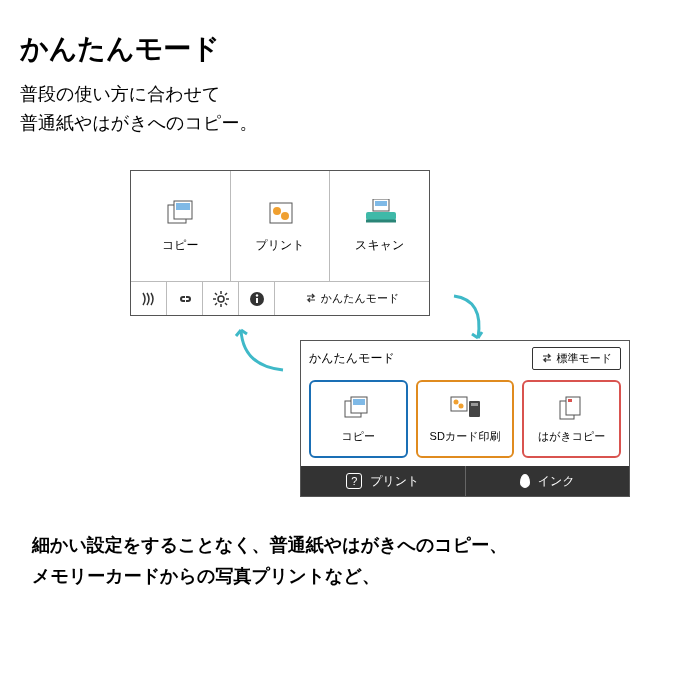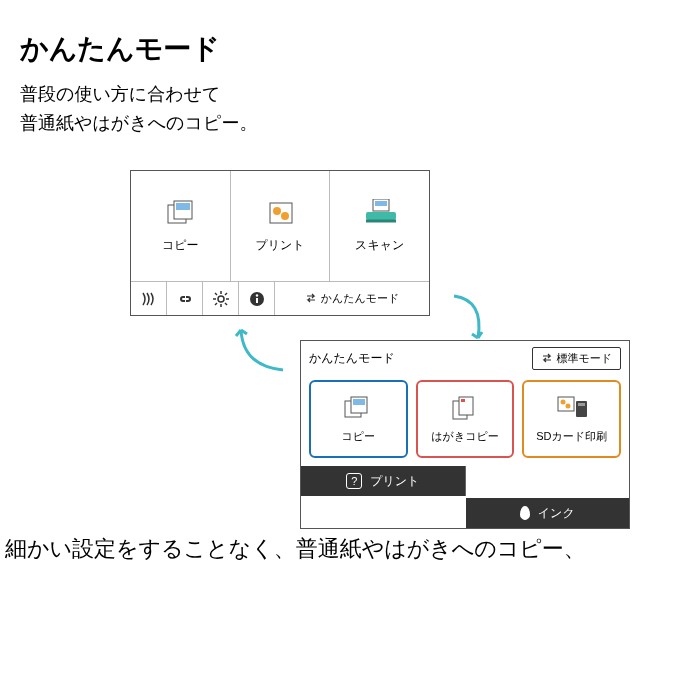--- a/index.html
+++ b/index.html
@@ -55,30 +55,30 @@
     flex: 1; border: 2px solid; border-radius: 6px;
     display: flex; flex-direction: column; align-items: center; justify-content: center;
     height: 78px; font-size: 11px; gap: 6px;
   }
   .s2-bottom { display: flex; }
   .s2-bcell {
     flex: 1; background: #333; color: #fff; height: 30px;
     display: flex; align-items: center; justify-content: center; gap: 8px;
     font-size: 12px; border-right: 1px solid #666;
   }
-  .s2-bcell:last-child { border-right: none; margin-top: 32px; }
+  .s2-bcell:last-child { border-right: none; }
   .s2-qmark, .s2-drop {
     width: 16px; height: 16px; border: 1px solid #fff; border-radius: 3px;
     display: flex; align-items: center; justify-content: center; font-size: 11px;
   }
   .s2-drop { border-radius: 50% 50% 50% 50% / 60% 60% 40% 40%; background: #fff; width: 10px; height: 14px; }
 
   .footer {
-    position: absolute; left: 5px; top: 530px; right: 20px;
-    font-size: 22px; line-height: 1.7;
+    position: absolute; left: 32px; top: 530px; right: 20px;
+    font-size: 18px; line-height: 1.7; font-weight: bold;
   }
 
   
   .arrow { position: absolute; }
   .arrow svg { display: block; }
 
   
   .mini-icon { width: 32px; height: 28px; position: relative; }
 </style>
 </head>
@@ -198,51 +198,51 @@
     <div class="s2-tile" style="border-color:#1a6fb5">
       <span class="mini-icon">
         <svg width="30" height="26">
             <rect x="3" y="6" width="16" height="16" fill="#fff" stroke="#555"></rect>
             <rect x="9" y="2" width="16" height="16" fill="#fff" stroke="#555"></rect>
             <rect x="11" y="4" width="12" height="6" fill="#7fb9e6"></rect>
           </svg>
       </span>
       <span>コピー</span>
     </div>
-    <div class="s2-tile" style="border-color:#d9534f">
-      <span class="mini-icon">
-        <svg width="30" height="26">
-            <rect x="4" y="6" width="14" height="18" fill="#fff" stroke="#555"></rect>
-            <rect x="10" y="2" width="14" height="18" fill="#fff" stroke="#555"></rect>
-            <rect x="12" y="4" width="4" height="3" fill="#d9534f"></rect>
-          </svg>
-      </span>
-      <span>はがきコピー</span>
-    </div>
     <div class="s2-tile" style="border-color:#e08b1f">
       <span class="mini-icon">
         <svg width="34" height="26">
             <rect x="2" y="2" width="16" height="14" fill="#fff" stroke="#555"></rect>
             <circle cx="7" cy="7" r="2.5" fill="#f0a030"></circle>
             <circle cx="12" cy="11" r="2.5" fill="#f0a030"></circle>
             <rect x="20" y="6" width="11" height="16" rx="1" fill="#444"></rect>
             <rect x="22" y="8" width="7" height="3" fill="#999"></rect>
           </svg>
       </span>
       <span>SDカード印刷</span>
     </div>
+    <div class="s2-tile" style="border-color:#d9534f">
+      <span class="mini-icon">
+        <svg width="30" height="26">
+            <rect x="4" y="6" width="14" height="18" fill="#fff" stroke="#555"></rect>
+            <rect x="10" y="2" width="14" height="18" fill="#fff" stroke="#555"></rect>
+            <rect x="12" y="4" width="4" height="3" fill="#d9534f"></rect>
+          </svg>
+      </span>
+      <span>はがきコピー</span>
+    </div>
   </div>
   <div class="s2-bottom">
     <div class="s2-bcell">
       <span class="s2-qmark">?</span>
       <span>プリント</span>
     </div>
     <div class="s2-bcell">
       <span class="s2-drop"></span>
       <span>インク</span>
     </div>
   </div>
 </div>
 
 <div class="footer">
   <span>細かい設定をすることなく、普通紙やはがきへのコピー、</span><br>
-  <br>
+  <span>メモリーカードからの写真プリントなど、</span><br>
 </div>
 
 </body></html>

